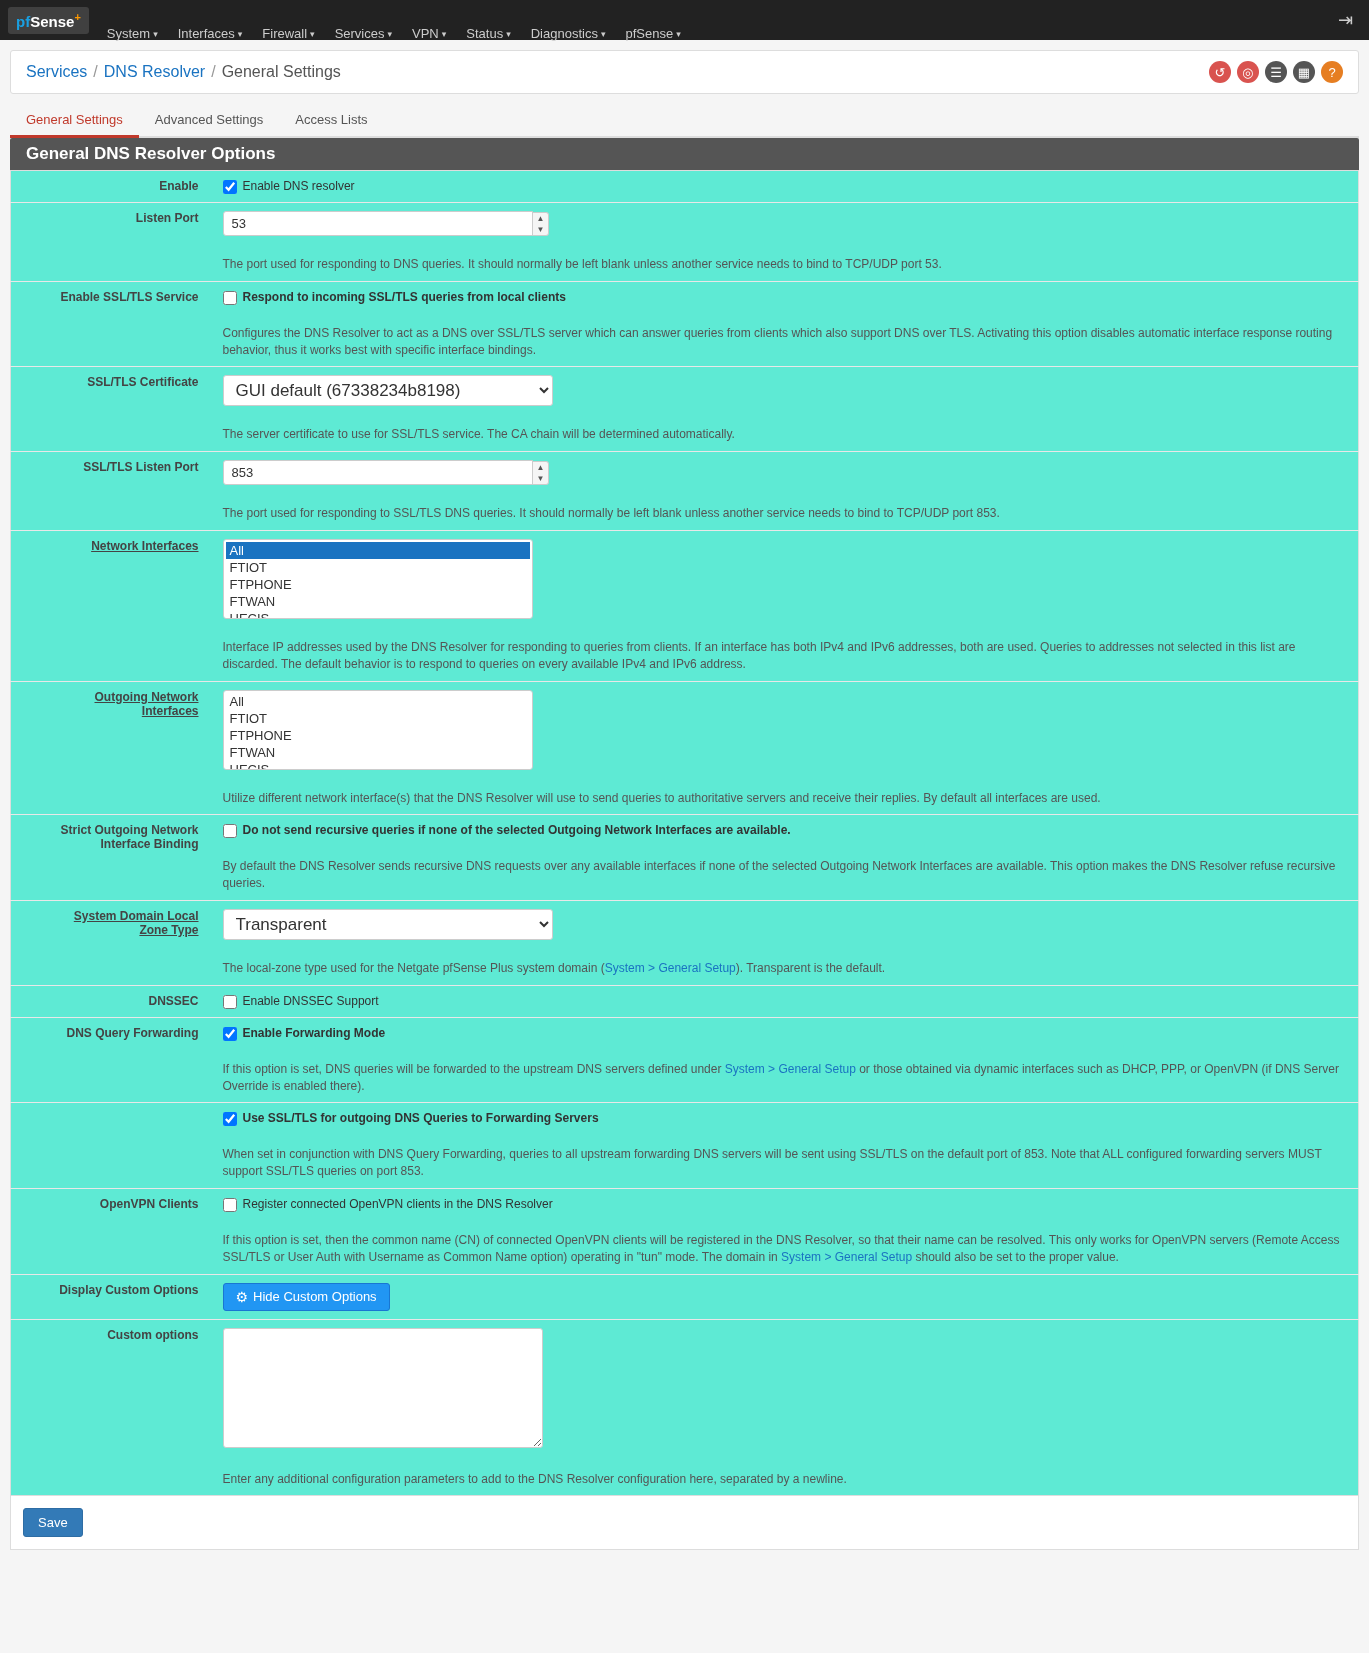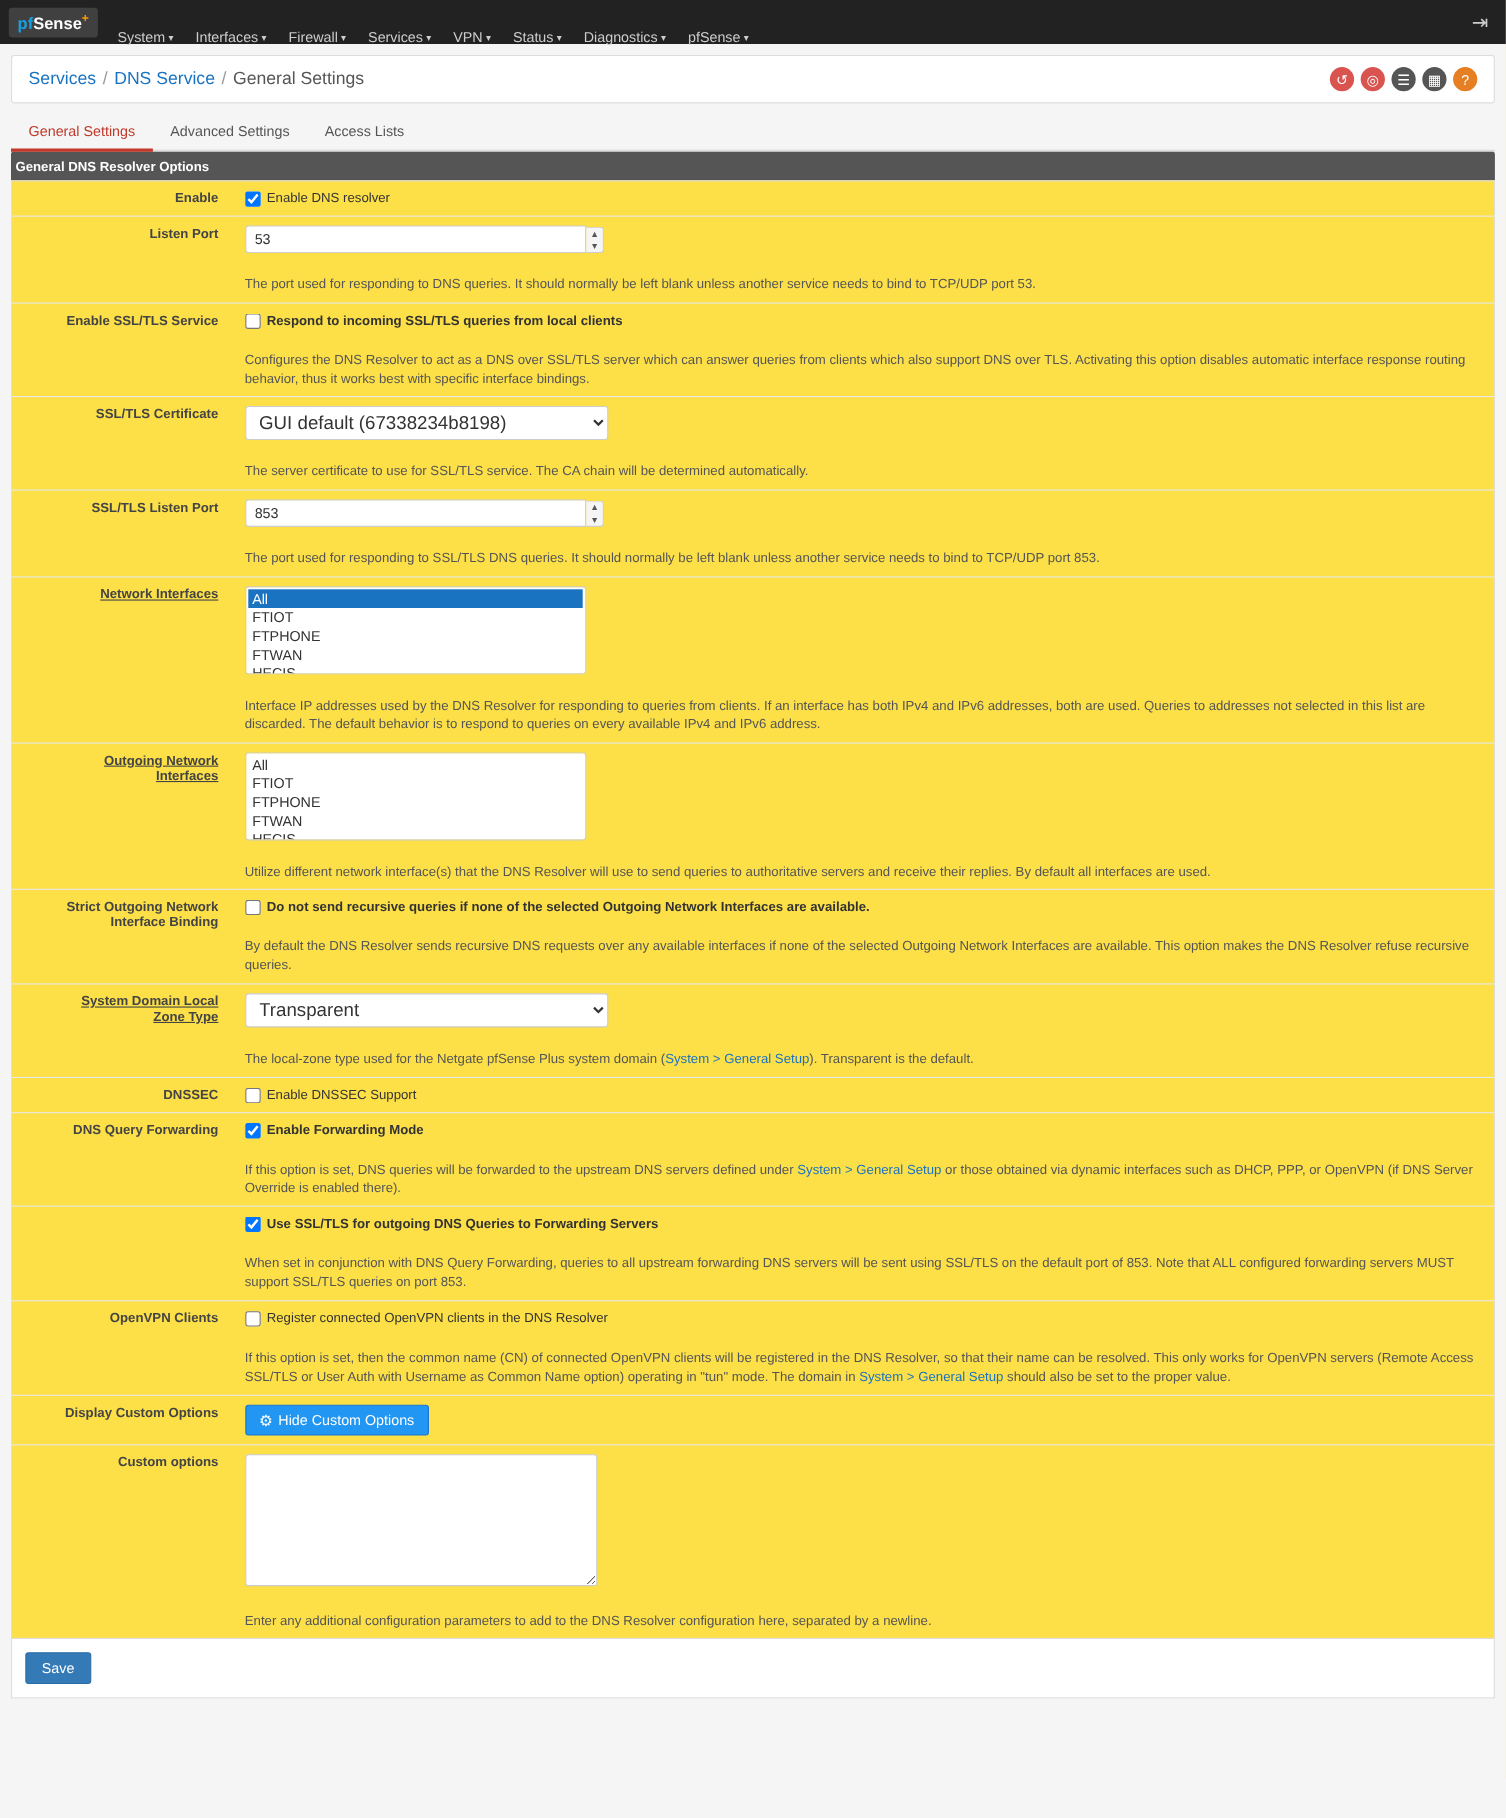--- a/index.html
+++ b/index.html
@@ -28,23 +28,23 @@
     .hicon-darkgray { background: #555; color: #fff; }
 
     
     .tabs-container { margin: 0 10px; }
     .tabs { display: flex; border-bottom: 2px solid #ddd; }
     .tab { padding: 8px 16px; cursor: pointer; font-size: 13px; color: #555; border-bottom: 3px solid transparent; margin-bottom: -2px; }
     .tab.active { color: #c0392b; border-bottom: 3px solid #c0392b; font-weight: 500; }
 
     
     .main-content { margin: 0 10px 20px; }
-    .section-header { background: #555; color: #fff; padding: 6px 4px; font-size: 12px; font-weight: bold; border-radius: 2px 2px 0 0; }
-
-    .options-table { width: 100%; border-collapse: collapse; background: #fde047; border: 1px solid #ddd; }
+    .section-header { background: #555; color: #fff; padding: 6px 16px; font-size: 17px; font-weight: bold; border-radius: 2px 2px 0 0; }
+
+    .options-table { width: 100%; border-collapse: collapse; background: #5eead4; border: 1px solid #ddd; }
     .options-table tr { border-bottom: 1px solid #e8e8e8; }
     .options-table tr:last-child { border-bottom: none; }
     .options-table td { padding: 8px 12px; vertical-align: top; }
     .label-cell { width: 200px; text-align: right; font-weight: bold; font-size: 12px; color: #444; padding-right: 15px; padding-top: 10px; }
     .label-cell.underline { text-decoration: underline; }
     .value-cell { color: #333; font-size: 12px; }
 
     .form-input { border: 1px solid #ccc; border-radius: 3px; padding: 4px 8px; font-size: 13px; color: #333; }
     .form-select { border: 1px solid #ccc; border-radius: 3px; padding: 4px 8px; font-size: 17px; color: #333; background: #fff; }
     .form-select-wide { width: 330px; }
@@ -117,21 +117,21 @@
     <span class="caret">▾</span>
   </div>
   <div class="nav-spacer"></div>
   <div class="nav-logout" title="Logout">⇥</div>
 </nav>
 
 <div class="page-header">
   <div class="breadcrumb">
     <span class="breadcrumb-link">Services</span>
     <span class="breadcrumb-sep">/</span>
-    <span class="breadcrumb-link">DNS Service</span>
+    <span class="breadcrumb-link">DNS Resolver</span>
     <span class="breadcrumb-sep">/</span>
     <span class="breadcrumb-current">General Settings</span>
   </div>
   <div class="header-icons">
     <div class="hicon hicon-red" title="Refresh">↺</div>
     <div class="hicon hicon-red" title="Apply">◎</div>
     <div class="hicon hicon-darkgray" title="List">☰</div>
     <div class="hicon hicon-darkgray" title="Table">▦</div>
     <div class="hicon hicon-orange" title="Help">?</div>
   </div>

